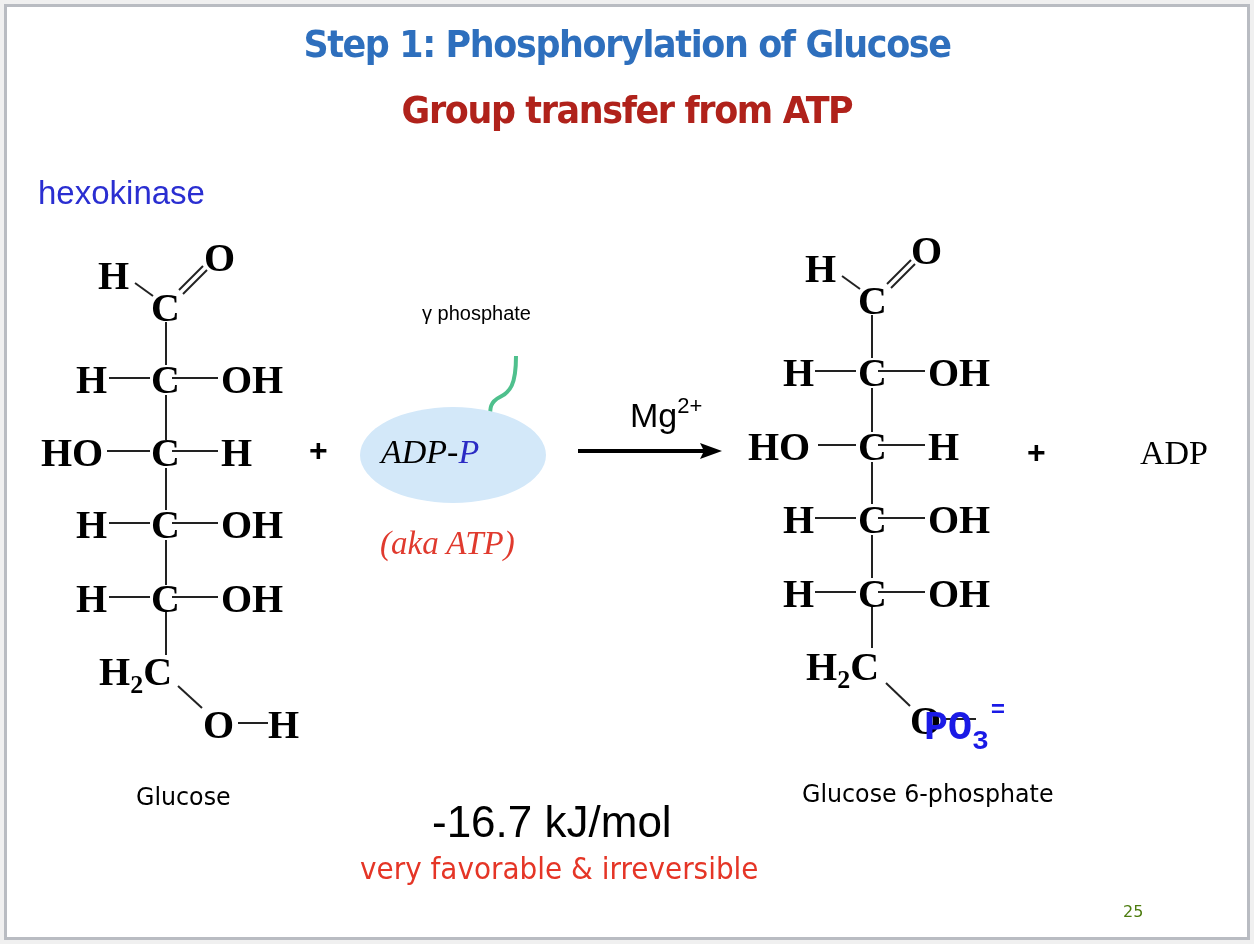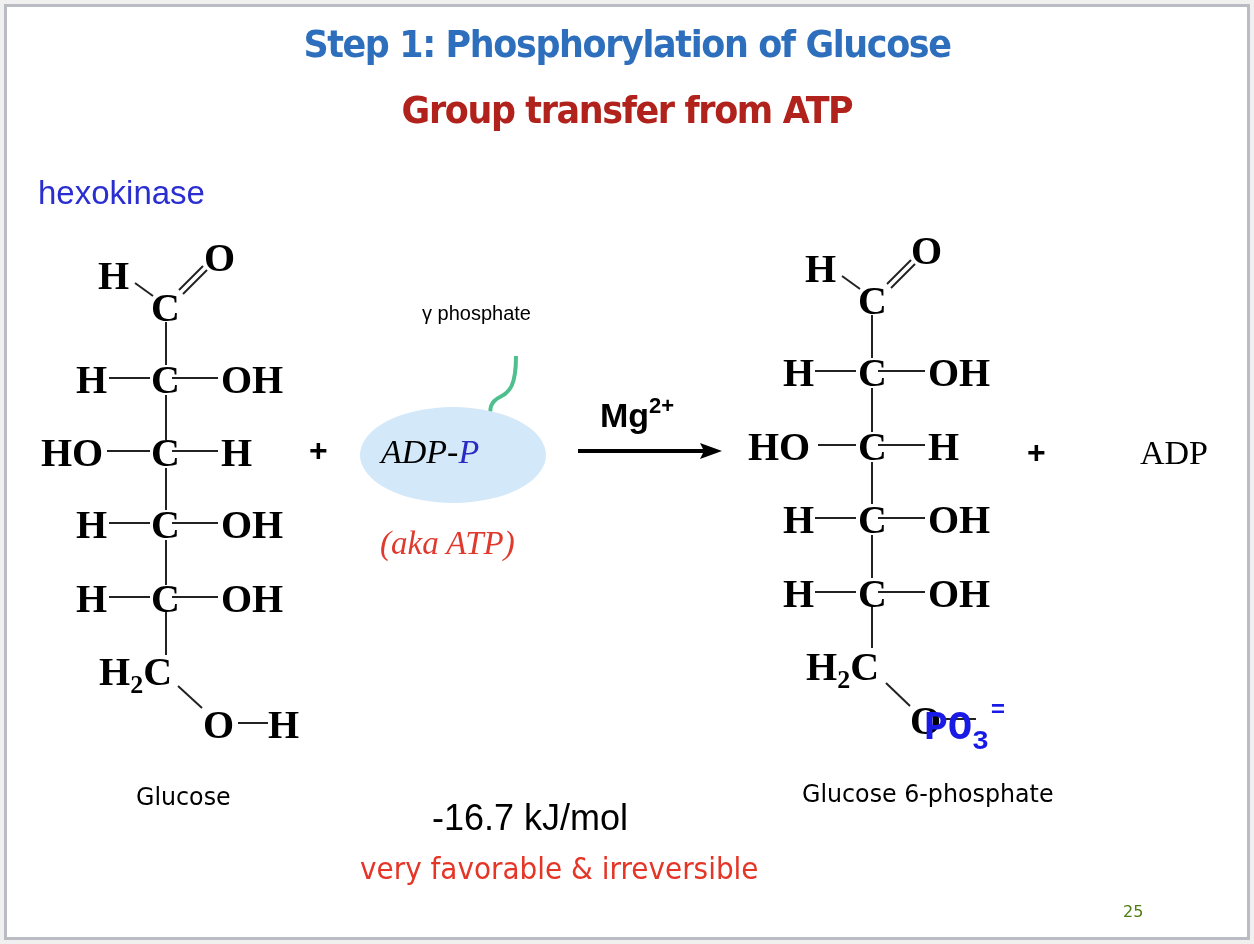--- a/index.html
+++ b/index.html
@@ -13,21 +13,21 @@
   .chem sub { font-size:26px; vertical-align:-8px; }
   .sans-label { font-family:"DejaVu Sans", sans-serif; font-size:25px; color:#000; transform:scaleX(0.95); transform-origin:left; }
   .plus { font-family:"Liberation Sans", sans-serif; font-weight:bold; font-size:32px; }
   .ellipse { position:absolute; left:360px; top:407px; width:186px; height:96px; border-radius:50%; background:#d3e8f9; }
   .adp { font-family:"Liberation Serif", serif; font-size:34px; color:#000; }
   .blueP { color:#2b2bc4; }
   .aka { font-family:"Liberation Serif", serif; font-style:italic; font-size:33px; color:#e03a2e; }
   .gamma { font-size:20px; color:#000; }
   .mg { font-size:34px; color:#000; }
   .mg sup { font-size:22px; vertical-align:14px; }
-  .energy { font-size:36px; color:#000; }
+  .energy { font-size:44px; color:#000; }
   .favorable { font-family:"DejaVu Sans", sans-serif; font-size:31px; color:#e53526; transform:scaleX(0.9); transform-origin:left; }
   .pagenum { font-family:"DejaVu Sans", sans-serif; font-size:16px; color:#4d7c0f;margin-top:32px; }
   .po3 { color:#1a1ae6; }
   .po3 sub { font-size:28px; vertical-align:-10px; }
   .po3 sup { font-size:24px; vertical-align:22px; margin-left:2px; }
   svg.lines { position:absolute; left:0; top:0; }
 </style>
 </head>
 <body>
 
@@ -113,21 +113,21 @@
 <div class="abs chem" style="left:268px;top:701px;">H</div>
 
 <div class="abs sans-label" style="left:136px;top:782px;">Glucose</div>
 
 <div class="abs plus" style="left:309px;top:432px;">+</div>
 <div class="ellipse"></div>
 <div class="abs adp" style="left:381px;top:433px;font-style:italic;"><span>ADP-</span><span class="blueP">P</span></div>
 <div class="abs aka" style="left:380px;top:525px;">(aka ATP)</div>
 <div class="abs gamma" style="left:422px;top:302px;">γ phosphate</div>
 
-<div class="abs mg" style="left:600px;top:393px;font-weight:bold;"><span>Mg</span><sup>2+</sup></div>
+<div class="abs mg" style="left:630px;top:393px;"><span>Mg</span><sup>2+</sup></div>
 
 <div class="abs chem" style="left:805px;top:245px;">H</div>
 <div class="abs chem" style="left:911px;top:227px;">O</div>
 <div class="abs chem" style="left:858px;top:277px;">C</div>
 
 <div class="abs chem" style="left:783px;top:349px;">H</div>
 <div class="abs chem" style="left:858px;top:349px;">C</div>
 <div class="abs chem" style="left:928px;top:349px;">OH</div>
 
 <div class="abs chem" style="left:748px;top:423px;">HO</div>

